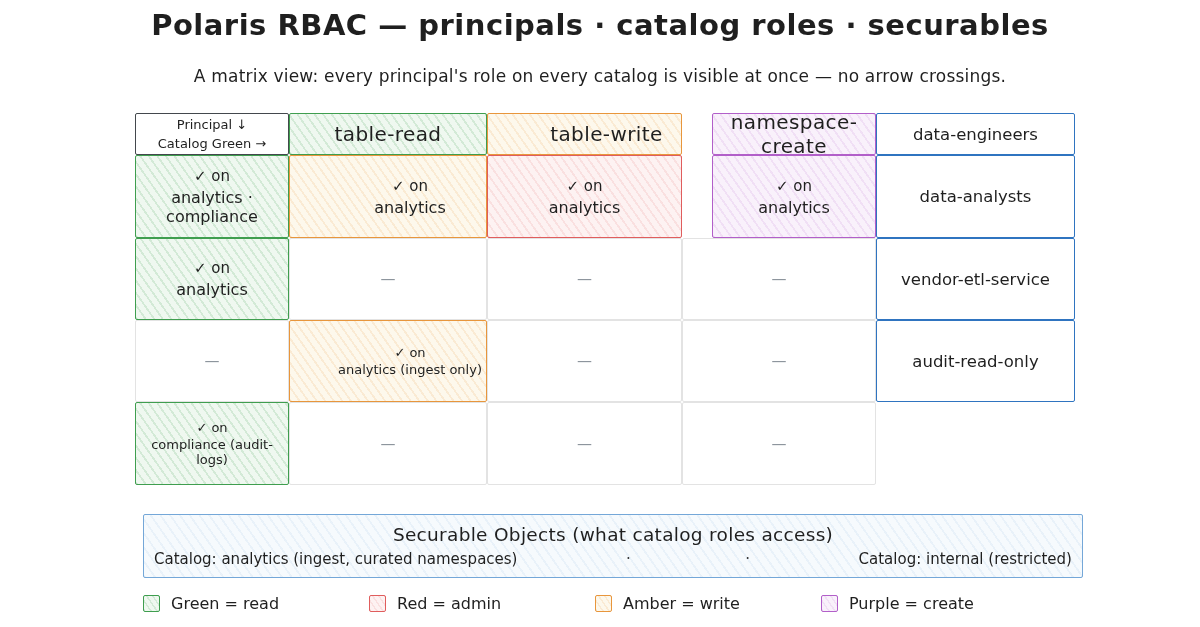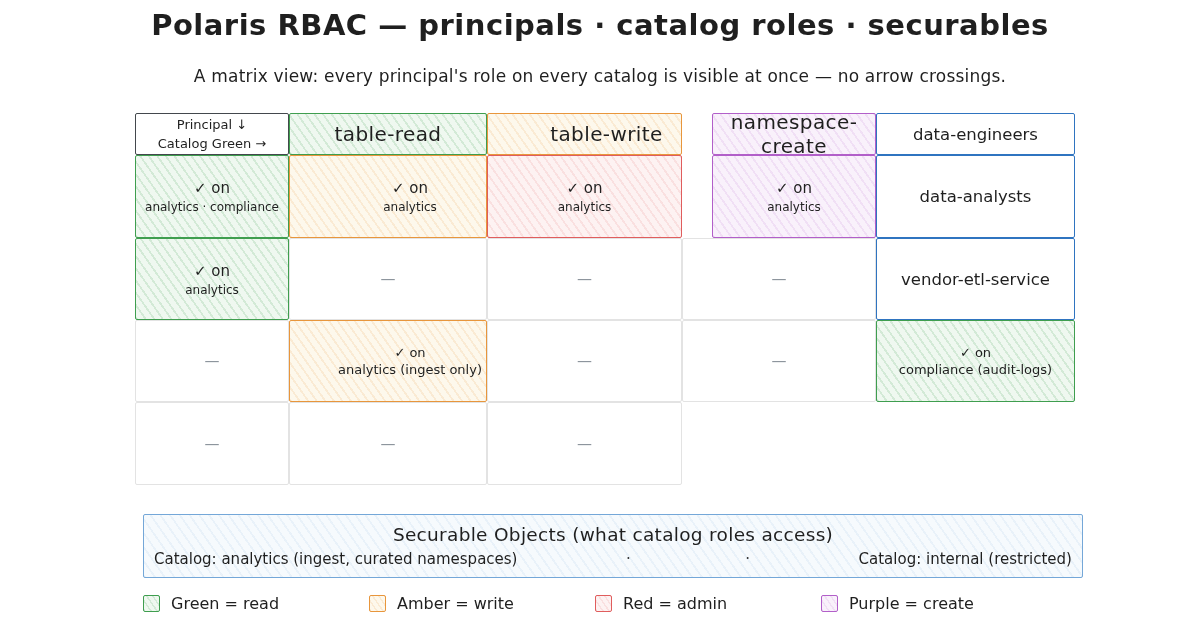--- a/index.html
+++ b/index.html
@@ -46,21 +46,21 @@
     border-color: var(--red-border);
     background: repeating-linear-gradient(55deg, var(--red-hatch) 0 1.8px, transparent 1.8px 7px), var(--red-fill);
   }
   .cell.purple {
     border-color: var(--purple-border);
     background: repeating-linear-gradient(55deg, var(--purple-hatch) 0 1.8px, transparent 1.8px 7px), var(--purple-fill);
     margin-left: 30px;
   }
 
   .mark { font-size: 15px; margin-bottom: 3px; }
-  .targets { font-size: 12px; }
+  .targets { font-size: 16px; }
   .cell.small .mark { font-size: 13px; margin-bottom: 2px; }
   .cell.small .targets { font-size: 13px; }
 
   
   .securables {
     position: absolute; left: 143px; top: 514px; width: 940px; height: 64px;
     border: 1.6px solid var(--securable-border); border-radius: 2px;
     background: repeating-linear-gradient(55deg, var(--securable-hatch) 0 1.8px, transparent 1.8px 8px), var(--securable-fill);
     display: flex; flex-direction: column; justify-content: center; gap: 5px;
     padding: 8px 10px;
@@ -143,20 +143,21 @@
       <div class="mark">✓ on</div>
       <div class="targets">analytics (ingest only)</div>
     </div>
     <div class="cell empty">
       <span>—</span>
     </div>
     <div class="cell empty">
       <span>—</span>
     </div>
 
+    <div class="cell rowlabel">audit-read-only</div>
     <div class="cell green small">
       <div class="mark">✓ on</div>
       <div class="targets">compliance (audit-logs)</div>
     </div>
     <div class="cell empty">
       <span>—</span>
     </div>
     <div class="cell empty">
       <span>—</span>
     </div>
@@ -175,26 +176,26 @@
       <span>Catalog: internal  (restricted)</span>
     </div>
   </div>
 
   <div class="legend">
     <div class="legend-item">
       <span class="swatch green"></span>
       <span class="legend-label">Green = read</span>
     </div>
     <div class="legend-item">
+      <span class="swatch red"></span>
+      <span class="legend-label">Red = admin</span>
+    </div>
+    <div class="legend-item">
       <span class="swatch amber"></span>
       <span class="legend-label">Amber = write</span>
     </div>
     <div class="legend-item">
-      <span class="swatch red"></span>
-      <span class="legend-label">Red = admin</span>
-    </div>
-    <div class="legend-item">
       <span class="swatch purple"></span>
       <span class="legend-label">Purple = create</span>
     </div>
   </div>
 
 </div>
 
 </body></html>

